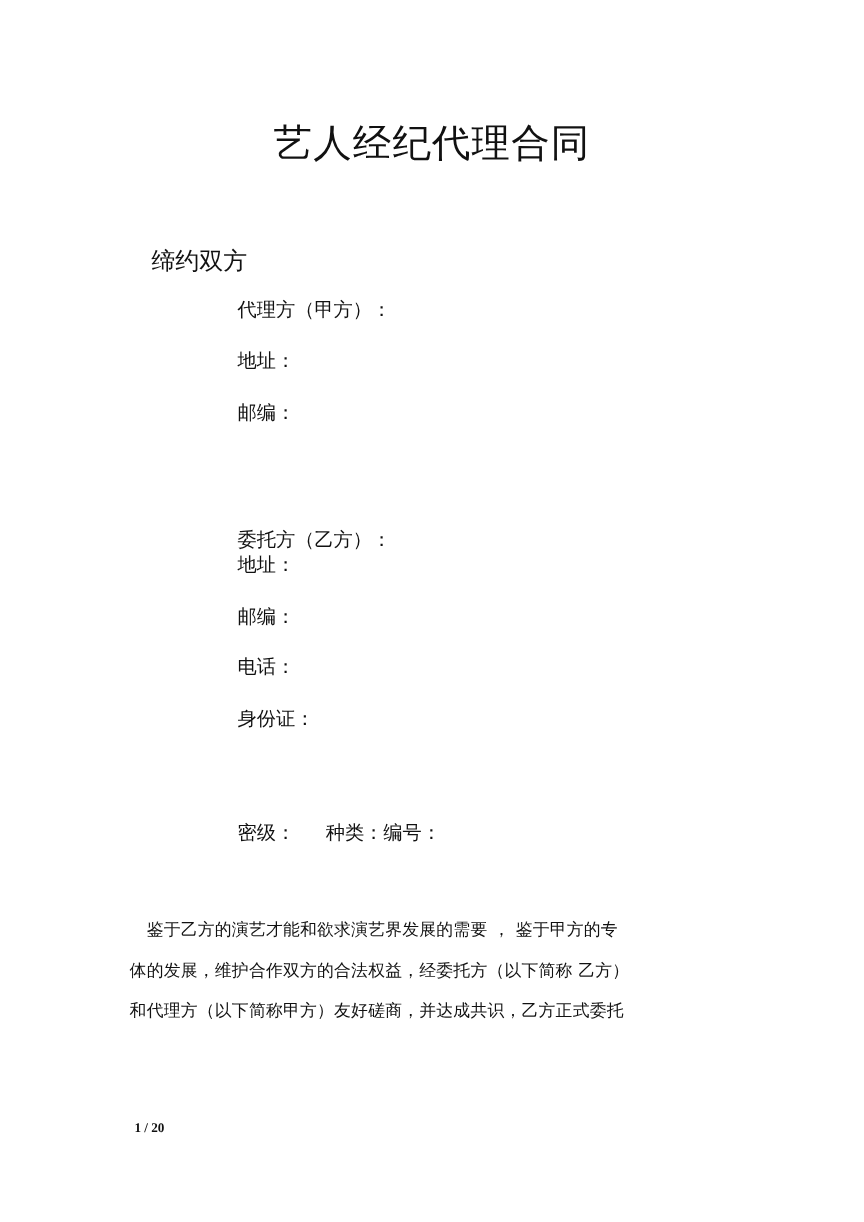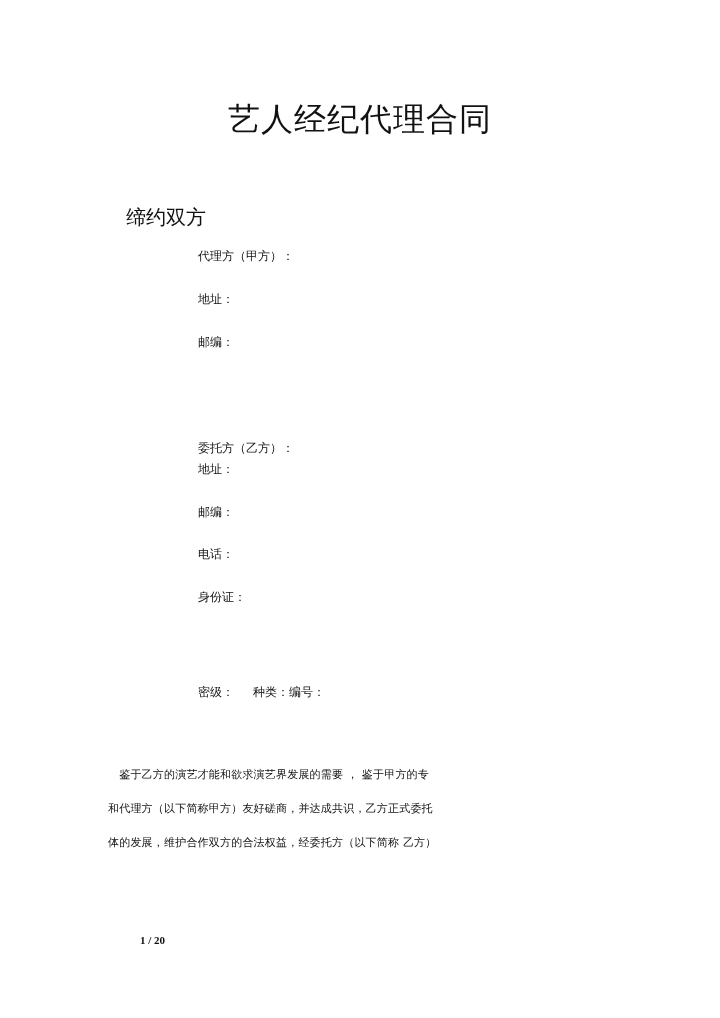--- a/index.html
+++ b/index.html
@@ -1,25 +1,25 @@
 <!DOCTYPE html>
 <html><head>
 <meta charset="utf-8">
 <style>
   html, body { margin:0; padding:0; background:#ffffff; }
   body { width:720px; height:1018px; position:relative; overflow:hidden;
          font-family: "DejaVu Sans", "Liberation Sans", sans-serif; color:#111; }
   .title { position:absolute; left:0; width:720px; top:98px; text-align:center;
            font-family: "DejaVu Serif", "Liberation Serif", serif; font-size:32px; letter-spacing:1px; color:#111; }
   .section-label { position:absolute; left:126px; top:204px; font-size:20px; }
-  .field { position:absolute; left:198px; font-size:12px; }
-  .para { position:absolute; left:108px; width:500px; top:758px; font-size:11px; line-height:34px; }
+  .field { position:absolute; left:198px; font-size:16px; }
+  .para { position:absolute; left:108px; width:500px; top:758px; font-size:14px; line-height:34px; }
   .para .line { display:block; white-space:nowrap; letter-spacing:0.2px; }
   .footer { position:absolute; left:112px; top:934px; font-family:"Liberation Serif", serif;
-            font-weight:bold; font-size:11px;margin-left:28px; }
+            font-weight:bold; font-size:11px; }
 </style>
 </head>
 <body>
 
 <div>
   <div class="title">艺人经纪代理合同</div>
 
   <div class="section-label">缔约双方</div>
 
   <div class="field" style="top:248px">代理方（甲方）：</div>
@@ -29,18 +29,18 @@
   <div class="field" style="top:440px">委托方（乙方）：</div>
   <div class="field" style="top:461px">地址：</div>
   <div class="field" style="top:504px">邮编：</div>
   <div class="field" style="top:546px">电话：</div>
   <div class="field" style="top:589px">身份证：</div>
 
   <div class="field" style="top:684px; white-space:pre">密级：     种类：编号：</div>
 
   <div class="para">
     <span class="line">　鉴于乙方的演艺才能和欲求演艺界发展的需要 ，  鉴于甲方的专</span>
+    <span class="line">体的发展，维护合作双方的合法权益，经委托方（以下简称  乙方）</span>
     <span class="line">和代理方（以下简称甲方）友好磋商，并达成共识，乙方正式委托</span>
-    <span class="line">体的发展，维护合作双方的合法权益，经委托方（以下简称  乙方）</span>
   </div>
 
   <div class="footer">1 / 20</div>
 </div>
 
 </body></html>

